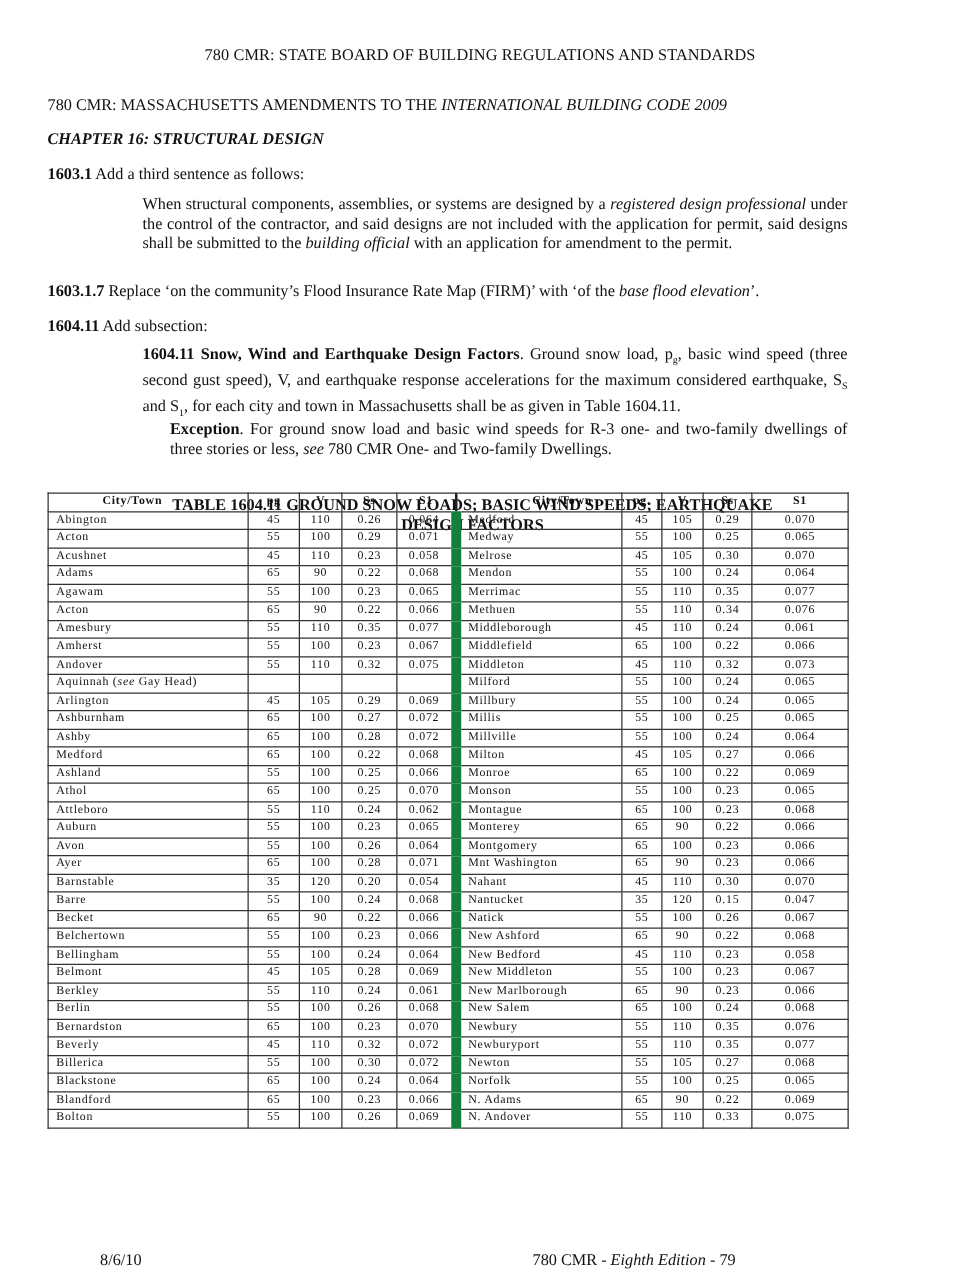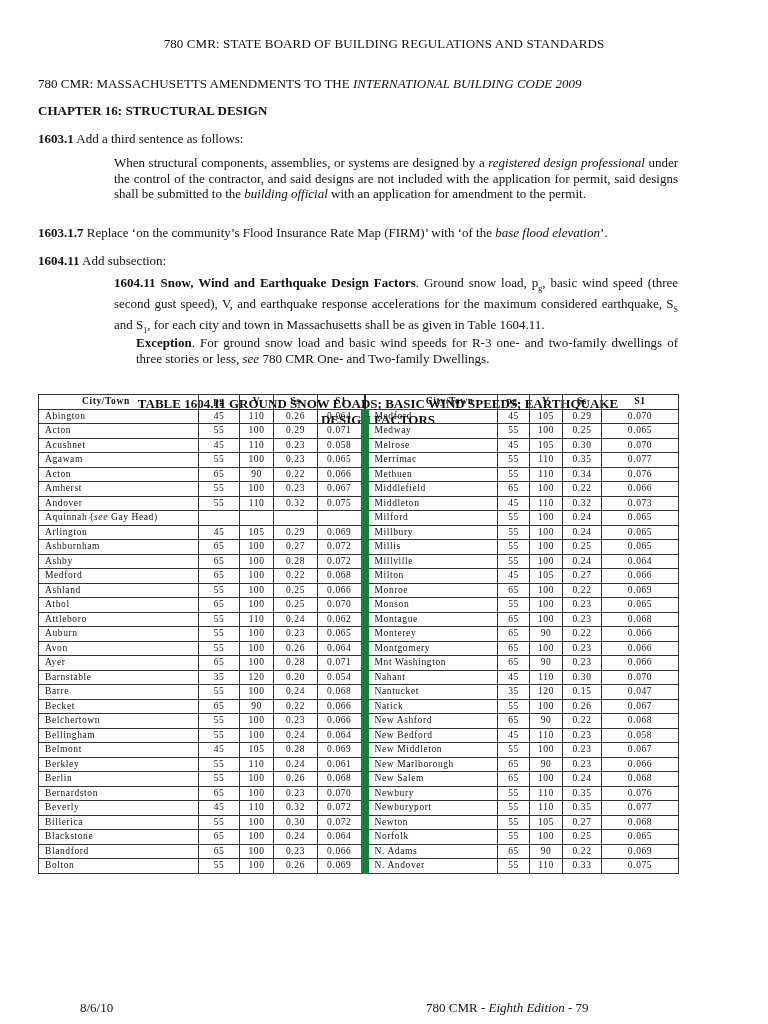--- a/index.html
+++ b/index.html
@@ -1,21 +1,21 @@
 <!DOCTYPE html>
 <html><head>
 <meta charset="utf-8">
 <style>
   html, body { margin:0; padding:0; background:#ffffff; }
   body { width:768px; height:1024px; position:relative; overflow:hidden;
          font-family:"Liberation Serif", serif; color:#111; }
   .abs { position:absolute; }
   .hdr1 { left:0; width:768px; top:36px; text-align:center; font-size:13px; letter-spacing:0.1px; }
   .hdr2 { left:38px; top:76px; font-size:13px; white-space:nowrap; }
-  .chap { left:38px; top:103px; font-size:13px; font-weight:bold; }
+  .chap { left:38px; top:103px; font-size:13px; font-weight:bold;font-style:italic; }
   .sec  { left:38px; font-size:13px; white-space:nowrap; }
   .para { left:114px; width:564px; font-size:13px; line-height:15.5px; text-align:justify; }
   .exc  { left:136px; width:542px; font-size:13px; line-height:15.5px; text-align:justify; }
   b { font-weight:bold;margin-top:37px; }
   i { font-style:italic; }
   .ttl { left:38px; width:680px; top:360px; text-align:center; font-size:13px; font-weight:bold; line-height:16px;margin-top:36px; }
   table.t { position:absolute; left:38px; top:394px; border-collapse:collapse;
             font-size:9.5px; letter-spacing:0.6px; table-layout:fixed; }
   table.t td, table.t th { border:1px solid #333; padding:0 6px; height:13.5px; line-height:13.5px; white-space:nowrap; overflow:hidden; }
   table.t th { font-weight:bold; text-align:left;padding-left:43px; }
@@ -110,20 +110,32 @@
         <td class="c">110</td>
         <td class="c">0.23</td>
         <td class="c">0.058</td>
         <td class="mid">Melrose</td>
         <td class="c">45</td>
         <td class="c">105</td>
         <td class="c">0.30</td>
         <td class="c">0.070</td>
       </tr>
       <tr>
+        <td>Adams</td>
+        <td class="c">65</td>
+        <td class="c">90</td>
+        <td class="c">0.22</td>
+        <td class="c">0.068</td>
+        <td class="mid">Mendon</td>
+        <td class="c">55</td>
+        <td class="c">100</td>
+        <td class="c">0.24</td>
+        <td class="c">0.064</td>
+      </tr>
+      <tr>
         <td>Agawam</td>
         <td class="c">55</td>
         <td class="c">100</td>
         <td class="c">0.23</td>
         <td class="c">0.065</td>
         <td class="mid">Merrimac</td>
         <td class="c">55</td>
         <td class="c">110</td>
         <td class="c">0.35</td>
         <td class="c">0.077</td>
@@ -132,20 +144,32 @@
         <td>Acton</td>
         <td class="c">65</td>
         <td class="c">90</td>
         <td class="c">0.22</td>
         <td class="c">0.066</td>
         <td class="mid">Methuen</td>
         <td class="c">55</td>
         <td class="c">110</td>
         <td class="c">0.34</td>
         <td class="c">0.076</td>
+      </tr>
+      <tr>
+        <td>Amesbury</td>
+        <td class="c">55</td>
+        <td class="c">110</td>
+        <td class="c">0.35</td>
+        <td class="c">0.077</td>
+        <td class="mid">Middleborough</td>
+        <td class="c">45</td>
+        <td class="c">110</td>
+        <td class="c">0.24</td>
+        <td class="c">0.061</td>
       </tr>
       <tr>
         <td>Amherst</td>
         <td class="c">55</td>
         <td class="c">100</td>
         <td class="c">0.23</td>
         <td class="c">0.067</td>
         <td class="mid">Middlefield</td>
         <td class="c">65</td>
         <td class="c">100</td>

